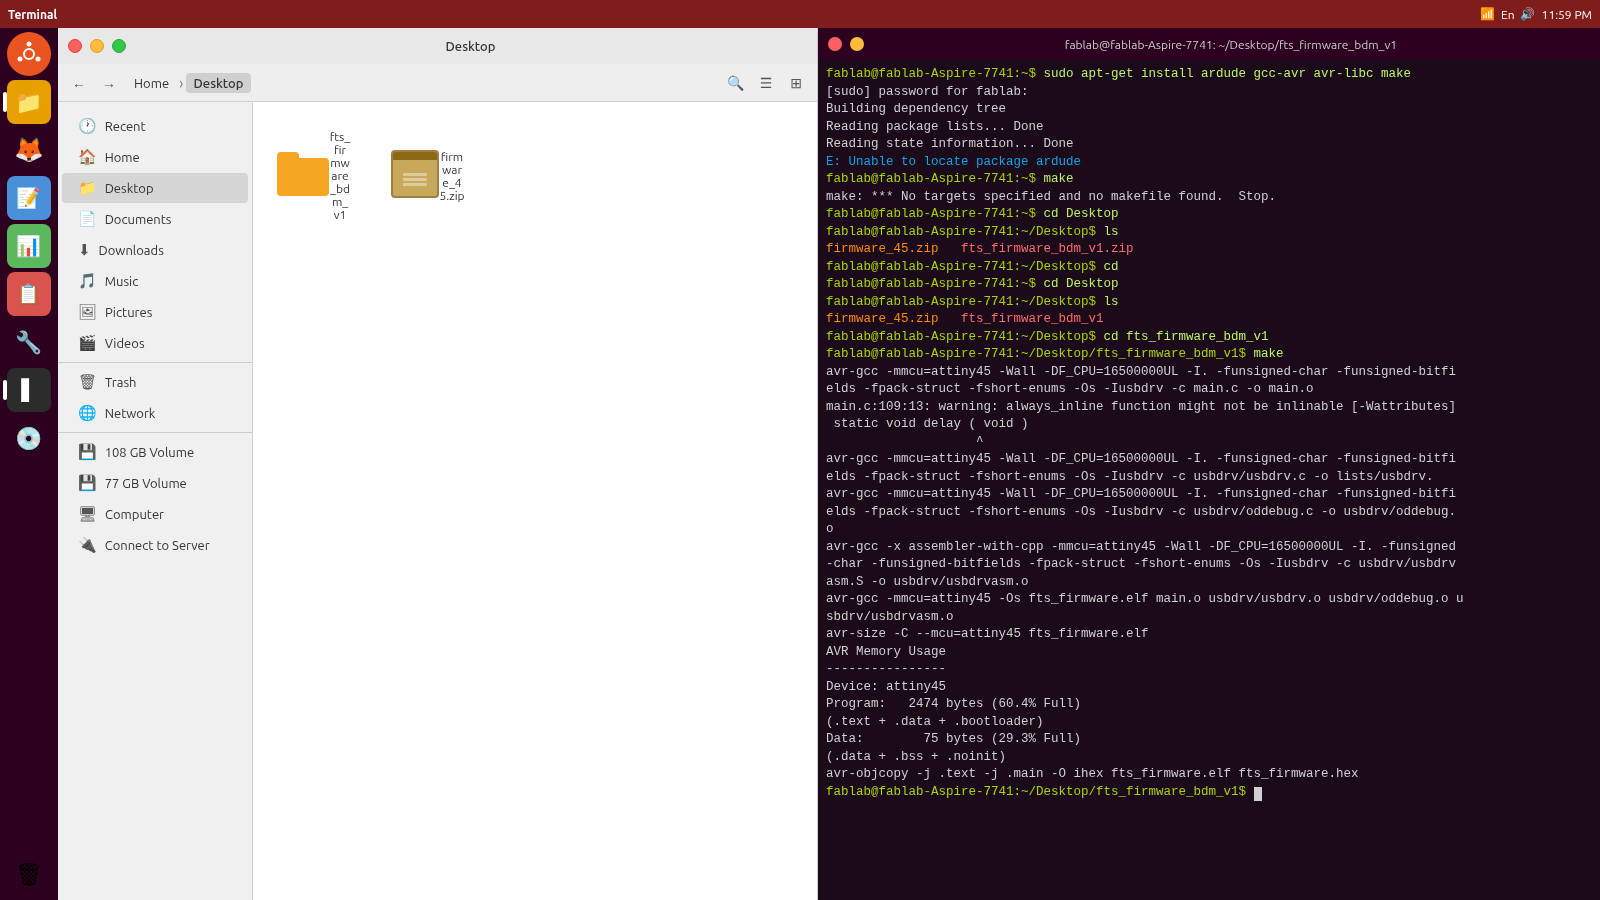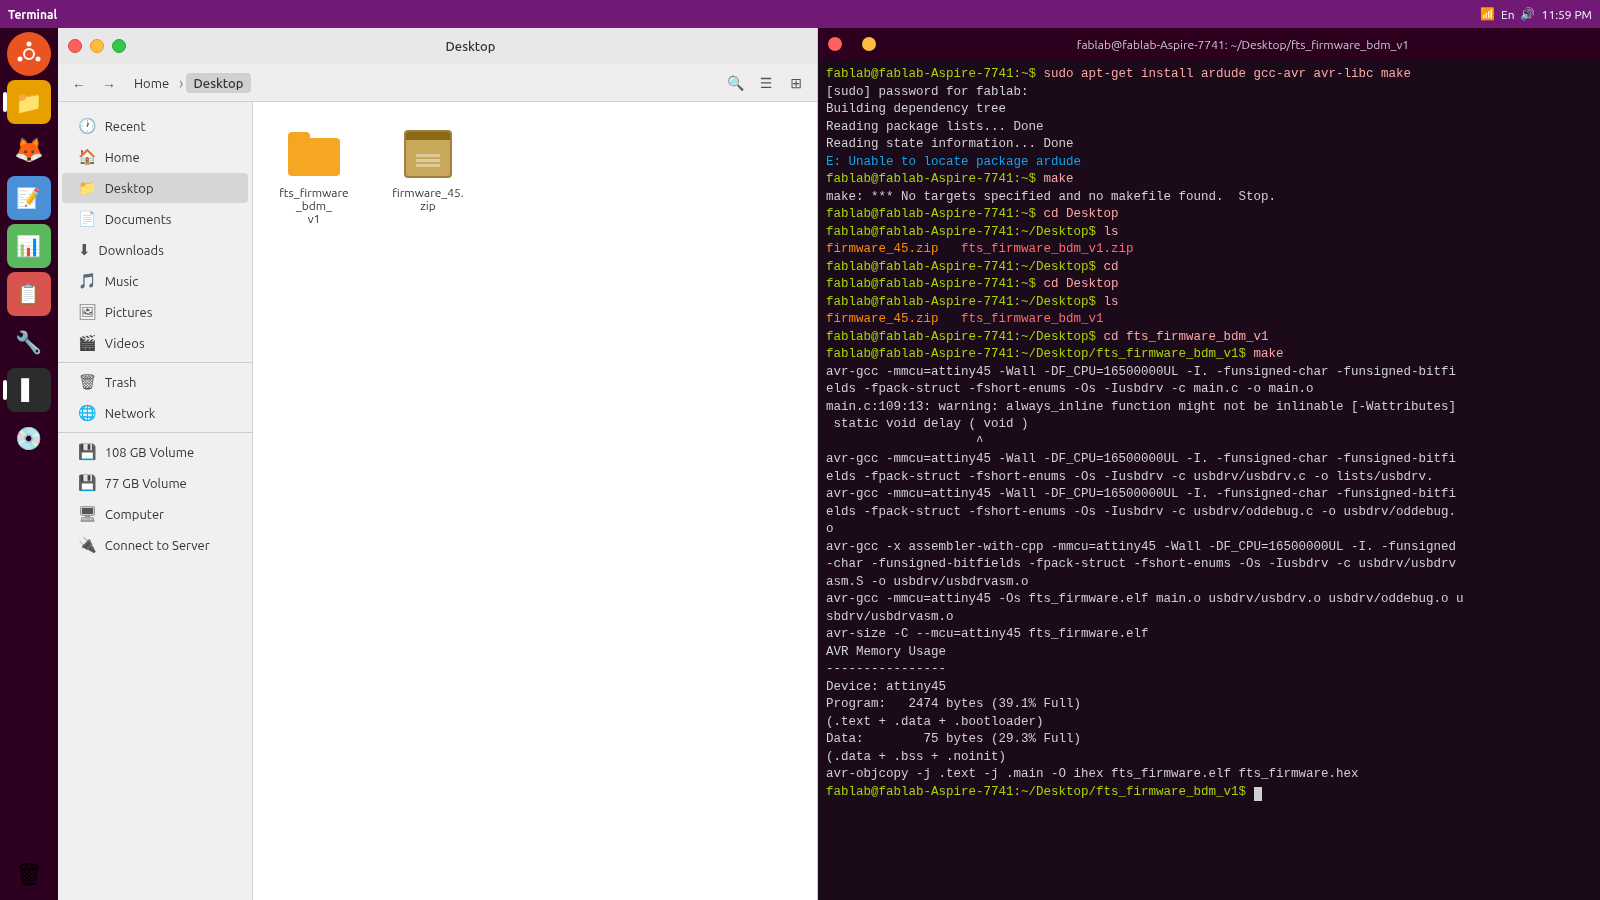--- a/index.html
+++ b/index.html
@@ -9,21 +9,21 @@
       overflow: hidden;
       font-family: 'Ubuntu', 'DejaVu Sans', sans-serif;
       background: #2c001e;
       display: flex;
       flex-direction: column;
     }
 
     
     .top-bar {
       height: 28px;
-      background: #701a75;
+      background: #7f1d1d;
       display: flex;
       align-items: center;
       justify-content: space-between;
       padding: 0 8px;
       color: white;
       font-size: 12px;
     }
     .top-bar-left {
       display: flex;
       align-items: center;
@@ -198,21 +198,21 @@
       padding: 16px;
       background: white;
       overflow: auto;
       display: flex;
       gap: 24px;
       flex-wrap: wrap;
       align-content: flex-start;
     }
     .fm-file-item {
       display: flex;
-      flex-direction: column;
+      flex-direction: row;
       align-items: center;
       width: 90px;
       cursor: pointer;
       padding: 8px;
       border-radius: 4px;
     }
     .fm-file-icon {
       width: 56px;
       height: 56px;
       display: flex;
@@ -284,21 +284,21 @@
       display: flex;
       flex-direction: column;
       overflow: hidden;
     }
     .term-titlebar {
       height: 32px;
       background: #2d0020;
       display: flex;
       align-items: center;
       padding: 0 10px;
-      gap: 20px;
+      gap: 8px;
     }
     .term-close {
       width: 14px; height: 14px;
       border-radius: 50%;
       background: #fc615d;
       cursor: pointer;
     }
     .term-min {
       width: 14px; height: 14px;
       border-radius: 50%;
@@ -315,21 +315,21 @@
       flex: 1;
       padding: 6px 8px;
       overflow-y: auto;
       font-family: 'Courier New', 'DejaVu Sans Mono', monospace;
       font-size: 12.5px;
       line-height: 1.4;
       color: #d0d0d0;
     }
     .term-line { white-space: pre-wrap; word-break: break-all; }
     .term-prompt { color: #aad400; }
-    .term-white { color: #fca5a5; }
+    .term-white { color: #bef264; }
     .term-cursor {
       display: inline-block;
       width: 8px;
       height: 14px;
       background: #d0d0d0;
       vertical-align: bottom;
       animation: blink 1s step-end infinite;
     }
     @keyframes blink {
       50% { opacity: 0; }
@@ -567,21 +567,21 @@
         <div class="term-line">avr-gcc -x assembler-with-cpp -mmcu=attiny45 -Wall -DF_CPU=16500000UL -I. -funsigned</div>
         <div class="term-line">-char -funsigned-bitfields -fpack-struct -fshort-enums -Os -Iusbdrv -c usbdrv/usbdrv</div>
         <div class="term-line">asm.S -o usbdrv/usbdrvasm.o</div>
         <div class="term-line">avr-gcc -mmcu=attiny45 -Os fts_firmware.elf main.o usbdrv/usbdrv.o usbdrv/oddebug.o u</div>
         <div class="term-line">sbdrv/usbdrvasm.o</div>
         <div class="term-line">avr-size -C --mcu=attiny45 fts_firmware.elf</div>
         <div class="term-line">AVR Memory Usage</div>
         <div class="term-line">----------------</div>
         <div class="term-line">Device: attiny45</div>
         <div class="term-line"></div>
-        <div class="term-line">Program:   2474 bytes (39.1% Full)</div>
+        <div class="term-line">Program:   2474 bytes (60.4% Full)</div>
         <div class="term-line">(.text + .data + .bootloader)</div>
         <div class="term-line"></div>
         <div class="term-line">Data:        75 bytes (29.3% Full)</div>
         <div class="term-line">(.data + .bss + .noinit)</div>
         <div class="term-line"></div>
         <div class="term-line">avr-objcopy -j .text -j .main -O ihex fts_firmware.elf fts_firmware.hex</div>
         <div class="term-line"><span class="term-prompt">fablab@fablab-Aspire-7741:~/Desktop/fts_firmware_bdm_v1$ </span><span class="term-cursor"></span></div>
       </div>
   </div>
 

